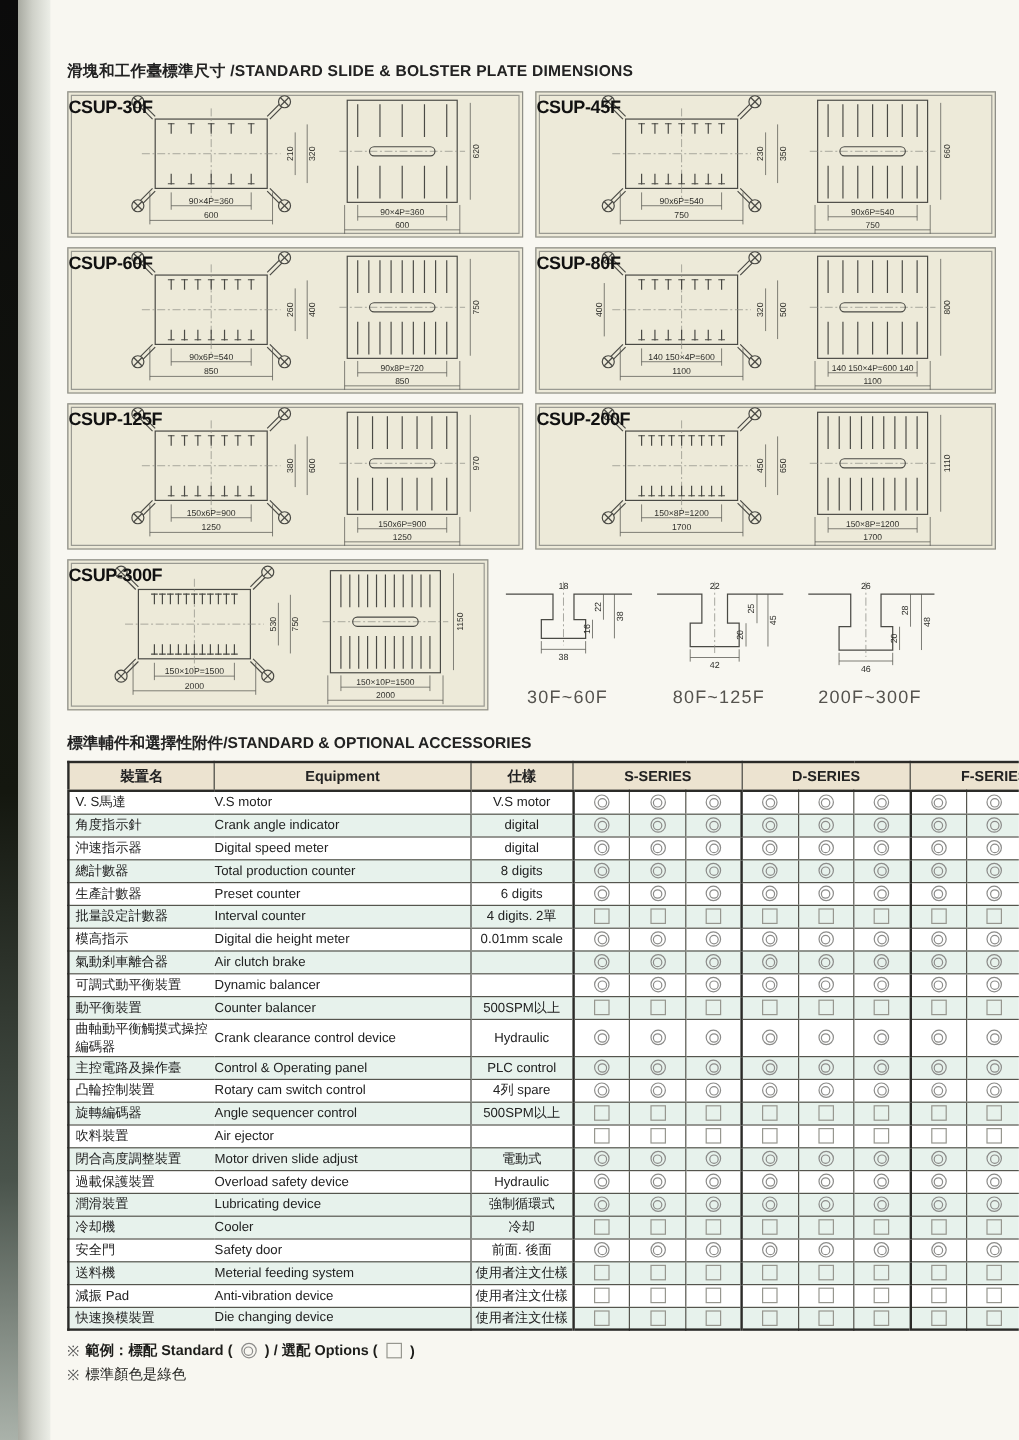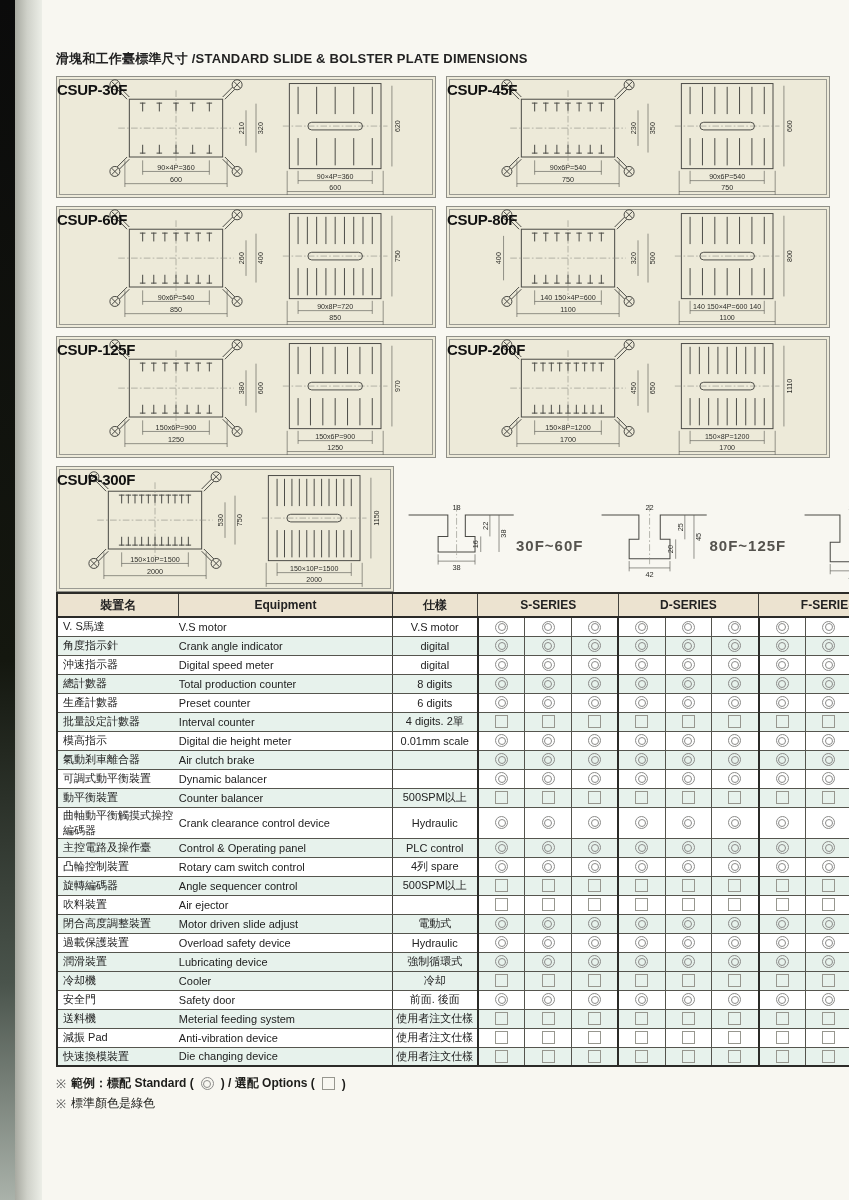--- a/index.html
+++ b/index.html
@@ -16,22 +16,22 @@
 
   .panel-grid { margin-top:8px; display:grid; grid-template-columns:380px 384px; gap:8px 10px; }
   .panel { position:relative; height:122px; background:#edead9; border:1px solid #8f8f88;
     box-shadow:inset 0 0 0 2px #edead9, inset 0 0 0 3px #9a9a92; display:flex; align-items:center;
     justify-content:center; gap:2px; padding-top:4px; }
   .panel-title { position:absolute; left:0; top:4px; font-size:15px; font-weight:bold;
     letter-spacing:-.3px; color:#111; }
   .last-row { margin-top:8px; display:flex; gap:10px; align-items:flex-end; }
   .last-row .panel { width:351px; height:126px; }
   .tslot-area { display:flex; gap:14px; align-items:flex-end; padding-bottom:2px; }
-  .tslot-fig { display:flex; flex-direction:row; align-items:center; }
-  .tslot-label { font-size:15px; color:#55534e; letter-spacing:1px; margin-top:2px;font-weight:bold; }
+  .tslot-fig { display:flex; flex-direction:column; align-items:center; }
+  .tslot-label { font-size:15px; color:#55534e; letter-spacing:1px; margin-top:2px; }
 
   svg .ln { fill:none; stroke:#4a4a45; stroke-width:.9; }
   svg .cl { fill:none; stroke:#8e8e86; stroke-width:.55; stroke-dasharray:6 2 1.5 2; }
   svg .dl { fill:none; stroke:#55554f; stroke-width:.55; }
   svg .dim { font:6.5px "Liberation Sans",sans-serif; fill:#2e2e2a; }
 
   .section-title { margin:18px 0 6px 0; font-size:13px; font-weight:bold; }
 
   table.acc { border-collapse:collapse; width:844px; border:2px solid #2b2b28; background:#fff; }
   table.acc th { background:#ece3d0; font-size:12px; font-weight:bold; height:24px;
@@ -896,20 +896,23 @@
               <line x1="86.55" y1="14" x2="86.55" y2="54.8" class="dl"></line>
               <g transform="rotate(-90 90.55 34.4)">
                 <text x="90.55" y="36.4" text-anchor="middle" class="dim">48</text>
               </g>
             </svg></div>
           <div class="tslot-label">200F~300F</div>
         </div>
       </div>
   </div>
 
+  <div class="section-title">
+    <span>標準輔件和選擇性附件</span><span>/STANDARD &amp; OPTIONAL ACCESSORIES</span>
+  </div>
 
   <table class="acc">
     <thead>
       <tr>
         <th>裝置名</th>
         <th>Equipment</th>
         <th class="h-spec">仕樣</th>
         <th colspan="3">S-SERIES</th>
         <th colspan="3">D-SERIES</th>
         <th colspan="3">F-SERIES</th>

